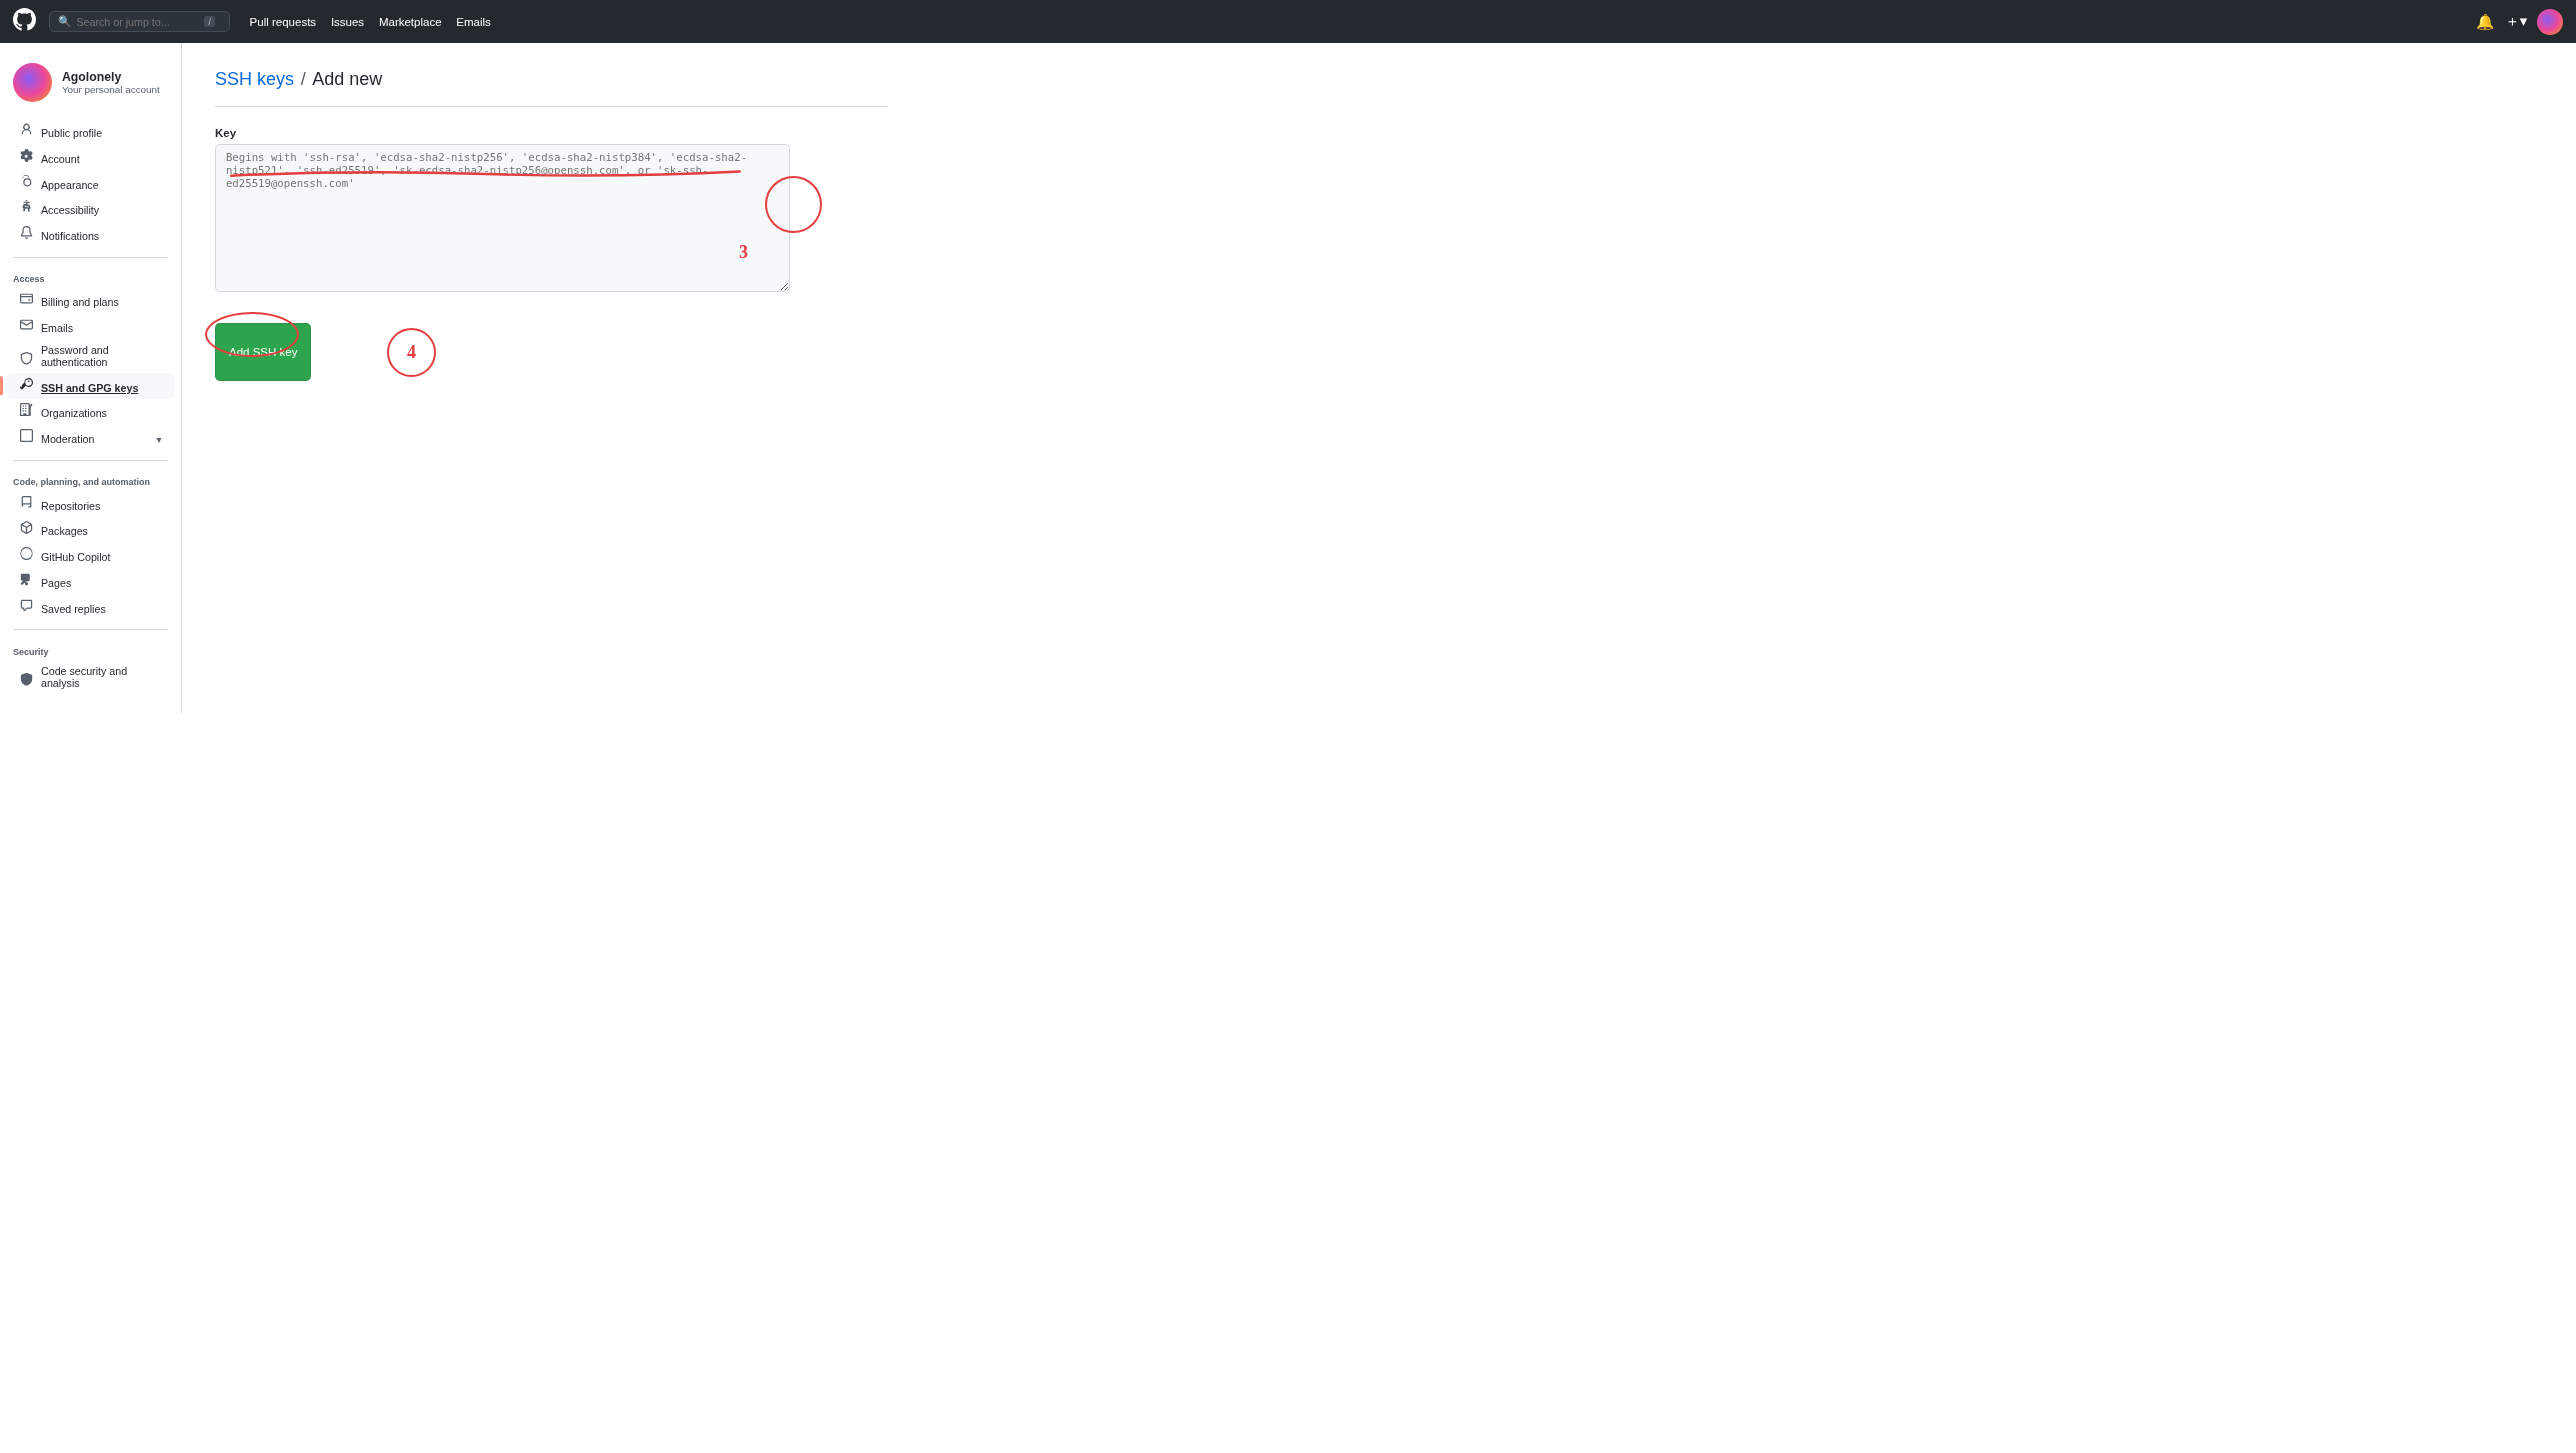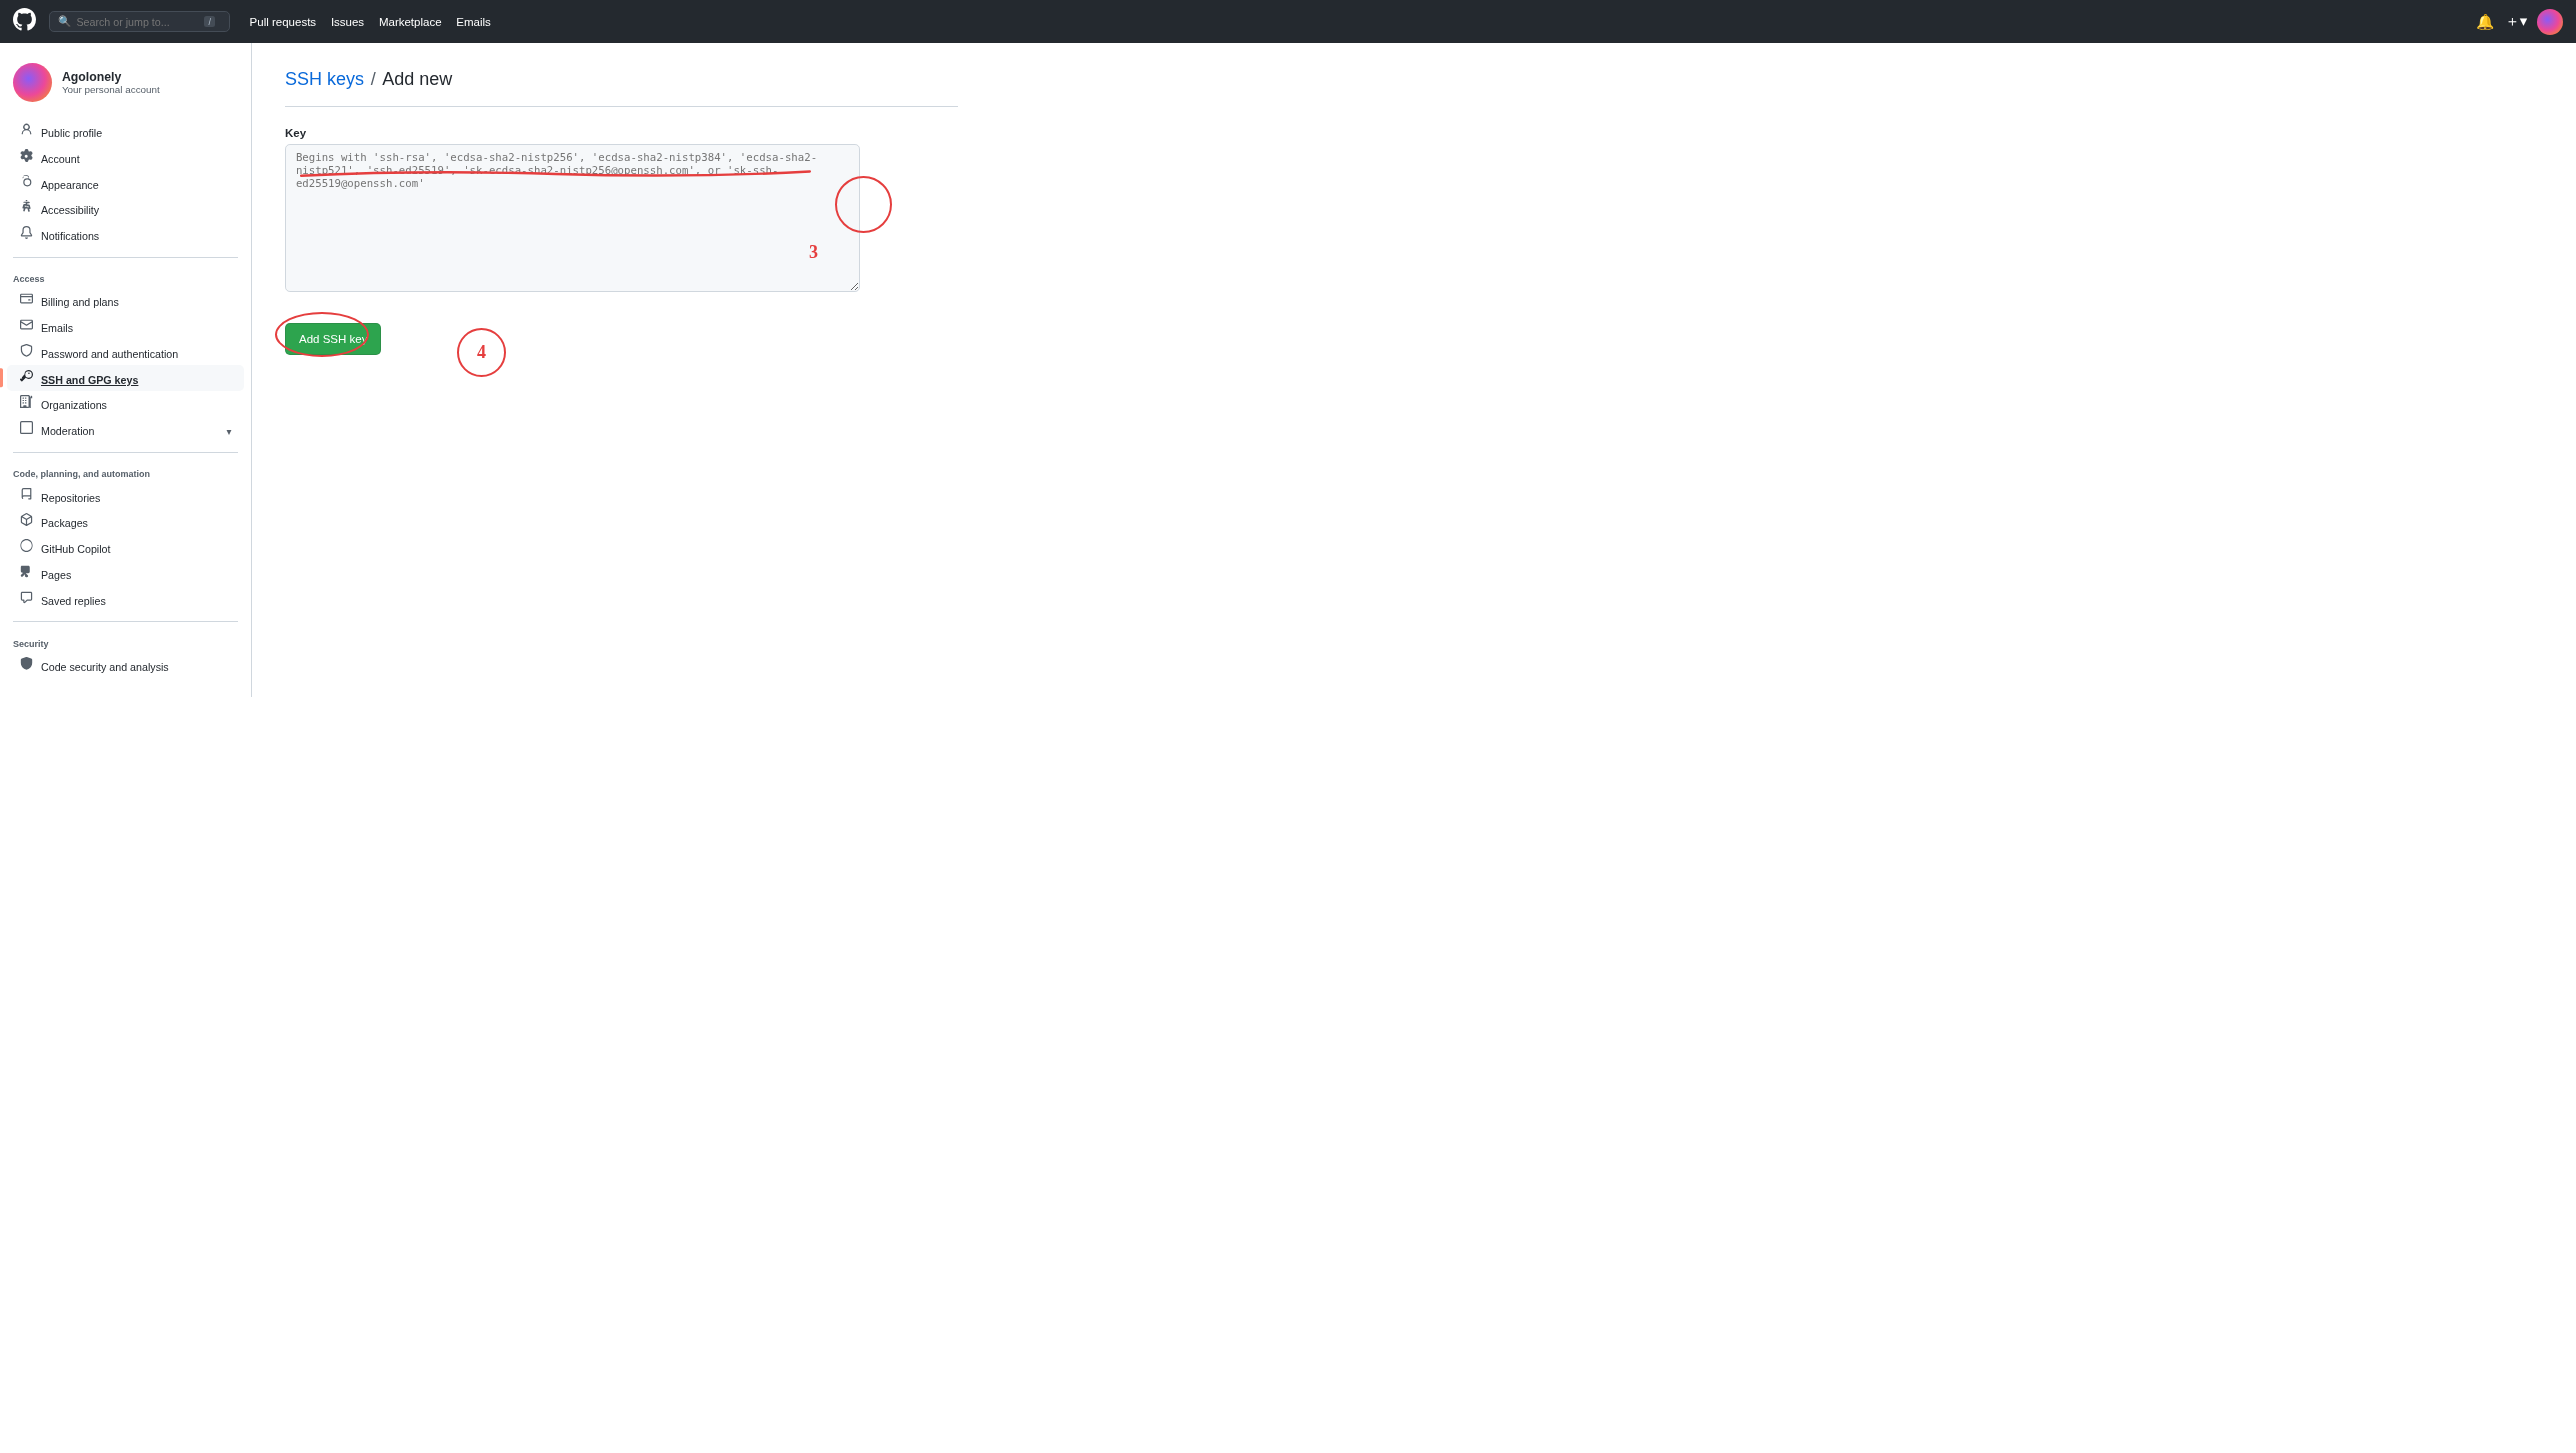--- a/index.html
+++ b/index.html
@@ -31,21 +31,21 @@
     .topnav-right { margin-left: auto; display: flex; align-items: center; gap: 9.9px; }
     .topnav-icon-btn { color: white; background: none; border: none; cursor: pointer; font-size: 14.8px; }
     .topnav-avatar { width: 26px; height: 26px; border-radius: 50%; background: #c9d1d9; overflow: hidden; cursor: pointer; }
     .topnav-avatar-img {
       width: 100%; height: 100%;
       background: radial-gradient(circle at 40% 40%, #8b5cf6, #ec4899, #f59e0b);
     }
 
     
     .sidebar {
-      width: 252px;
+      width: 182px;
       flex-shrink: 0;
       padding: 19.7px 0;
       border-right: 0.8px solid #d0d7de;
     }
     .sidebar-user {
       display: flex; align-items: center; gap: 9.9px;
       padding: 0 13px 16.4px 13px;
     }
     .sidebar-user-avatar {
       width: 39px; height: 39px; border-radius: 50%; overflow: hidden;
@@ -127,21 +127,21 @@
       font-family: 'SFMono-Regular', Consolas, monospace;
       color: #57606a;
       resize: vertical;
       outline: none;
       background: #f6f8fa;
     }
 
     .btn-green {
       background: #2da44e; color: white;
       border: 0.8px solid rgba(31,35,40,0.15);
-      border-radius: 4.9px; padding: 9px 13px;
+      border-radius: 4.9px; padding: 22px 13px;
       font-size: 11.5px; font-weight: 500; cursor: pointer;
     }
 
     
     .annotation-layer {
       position: relative;
     }
     .circle-3 {
       position: absolute;
       right: 66px;

